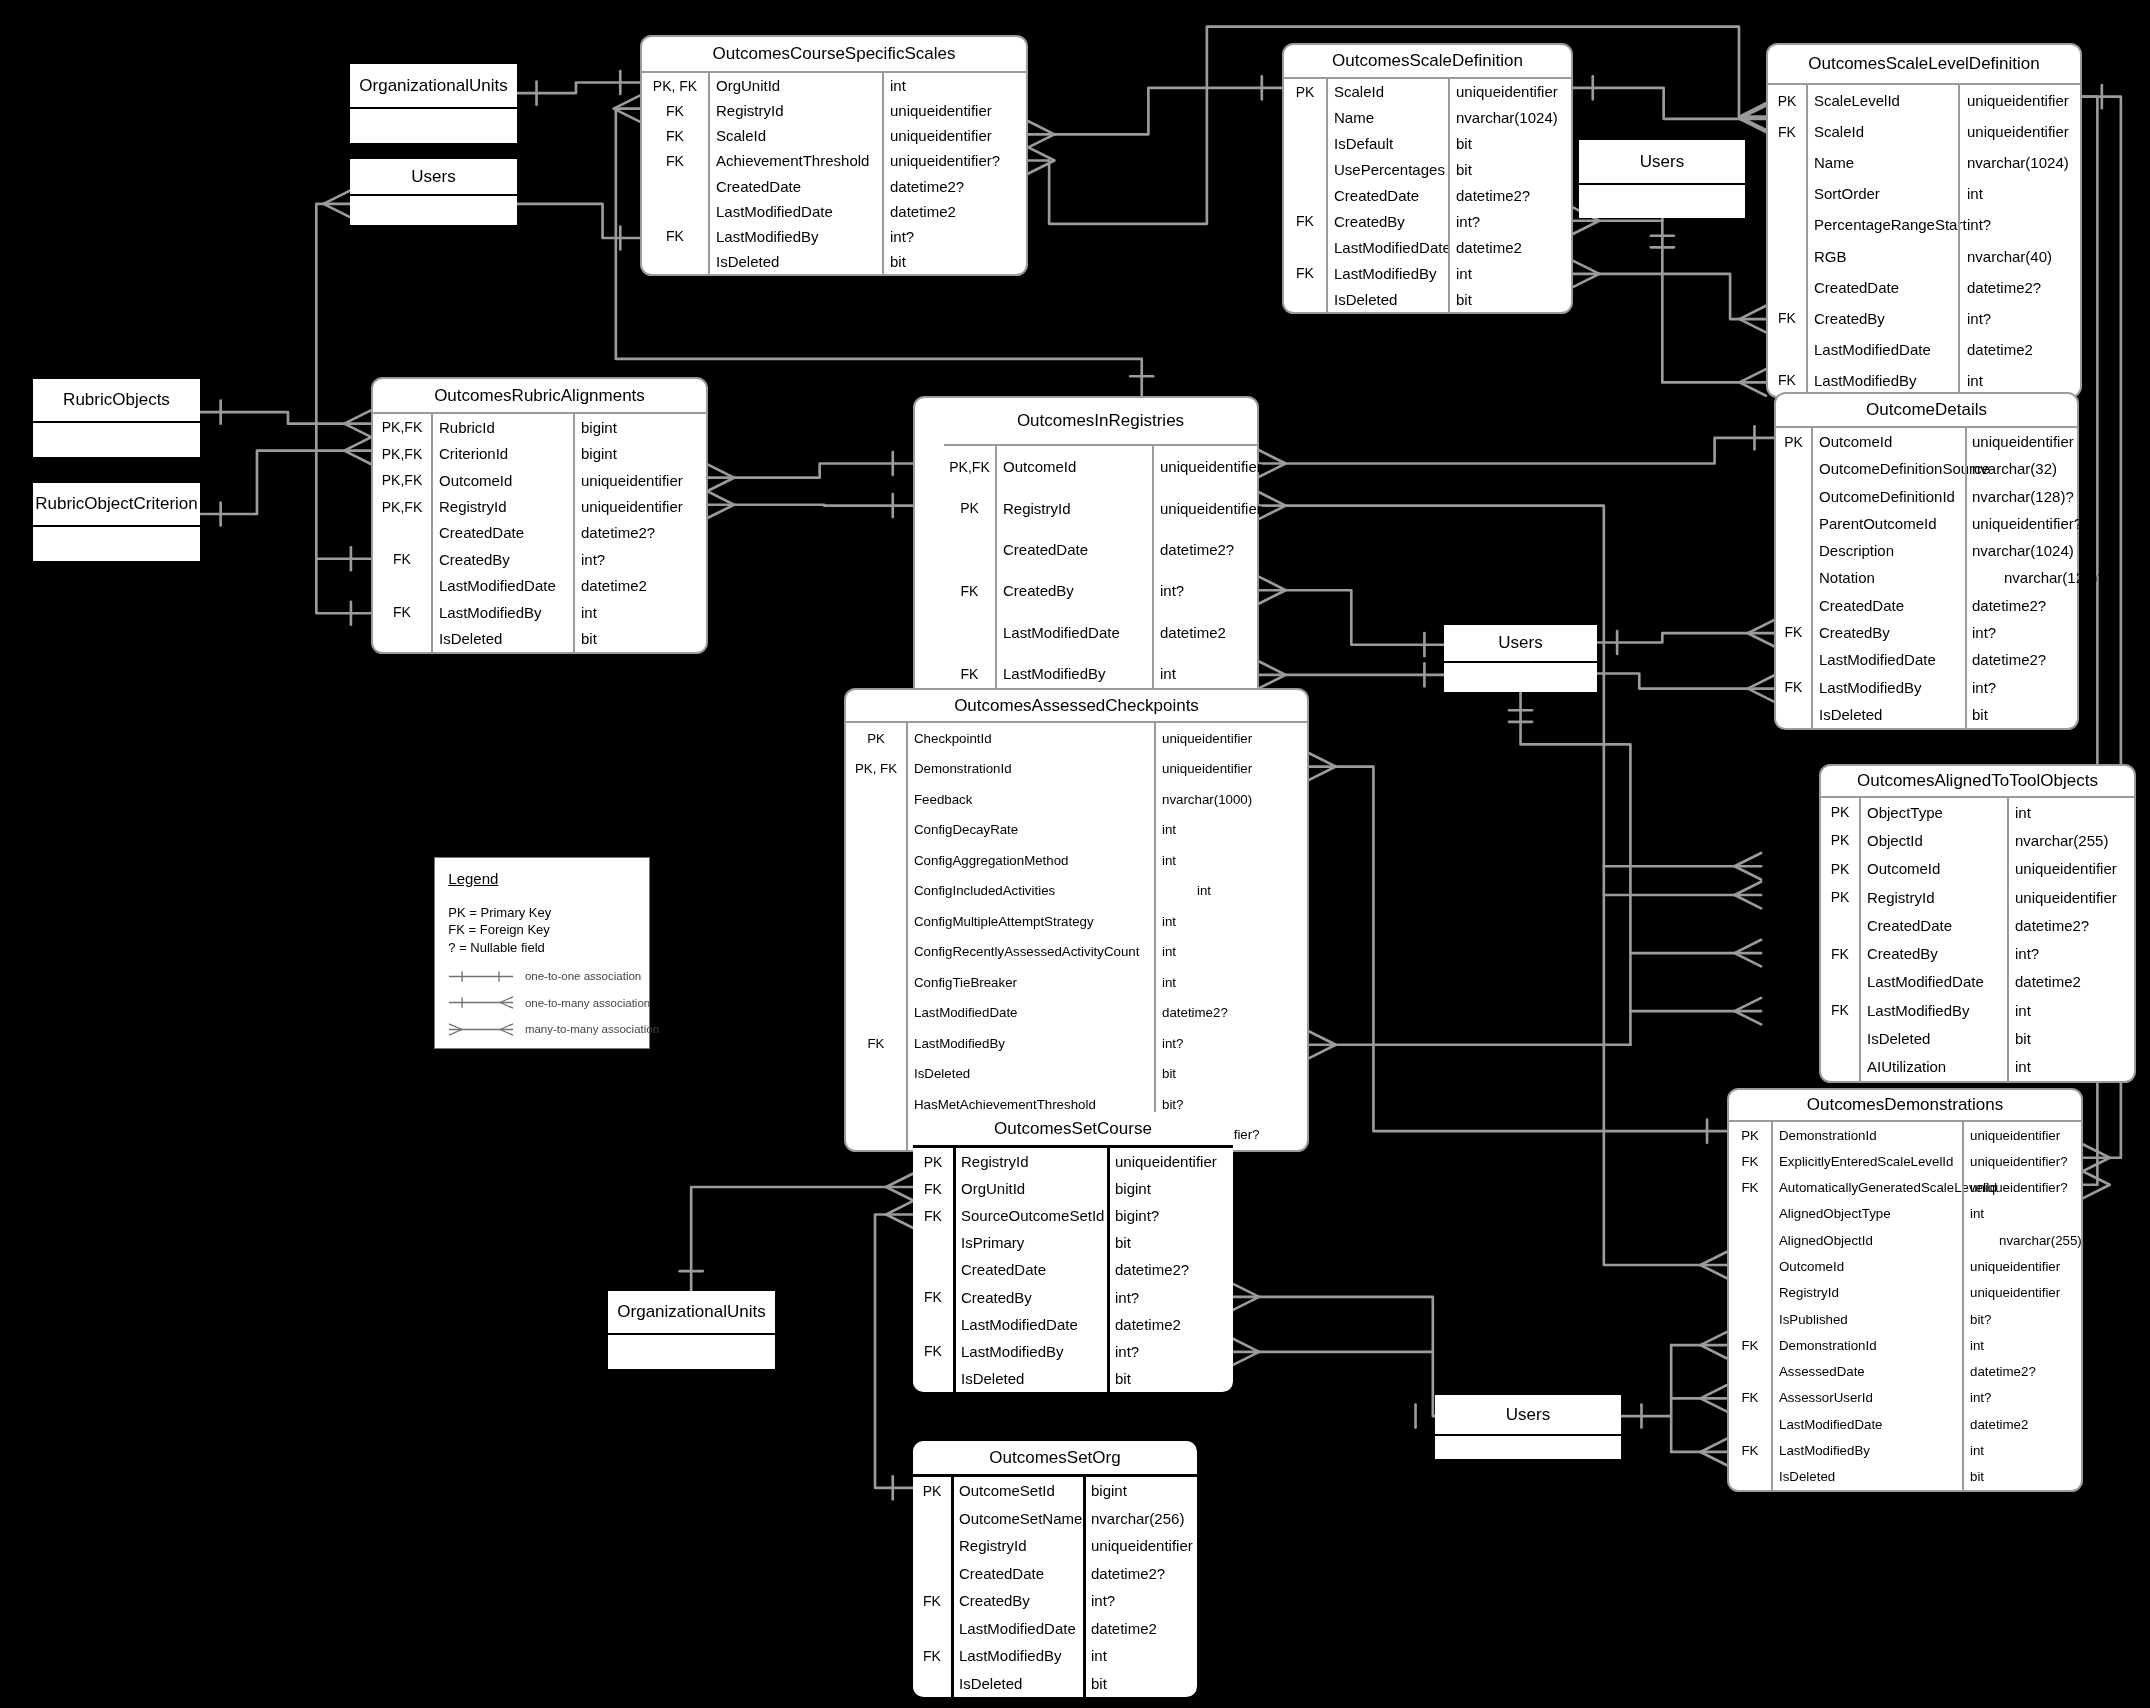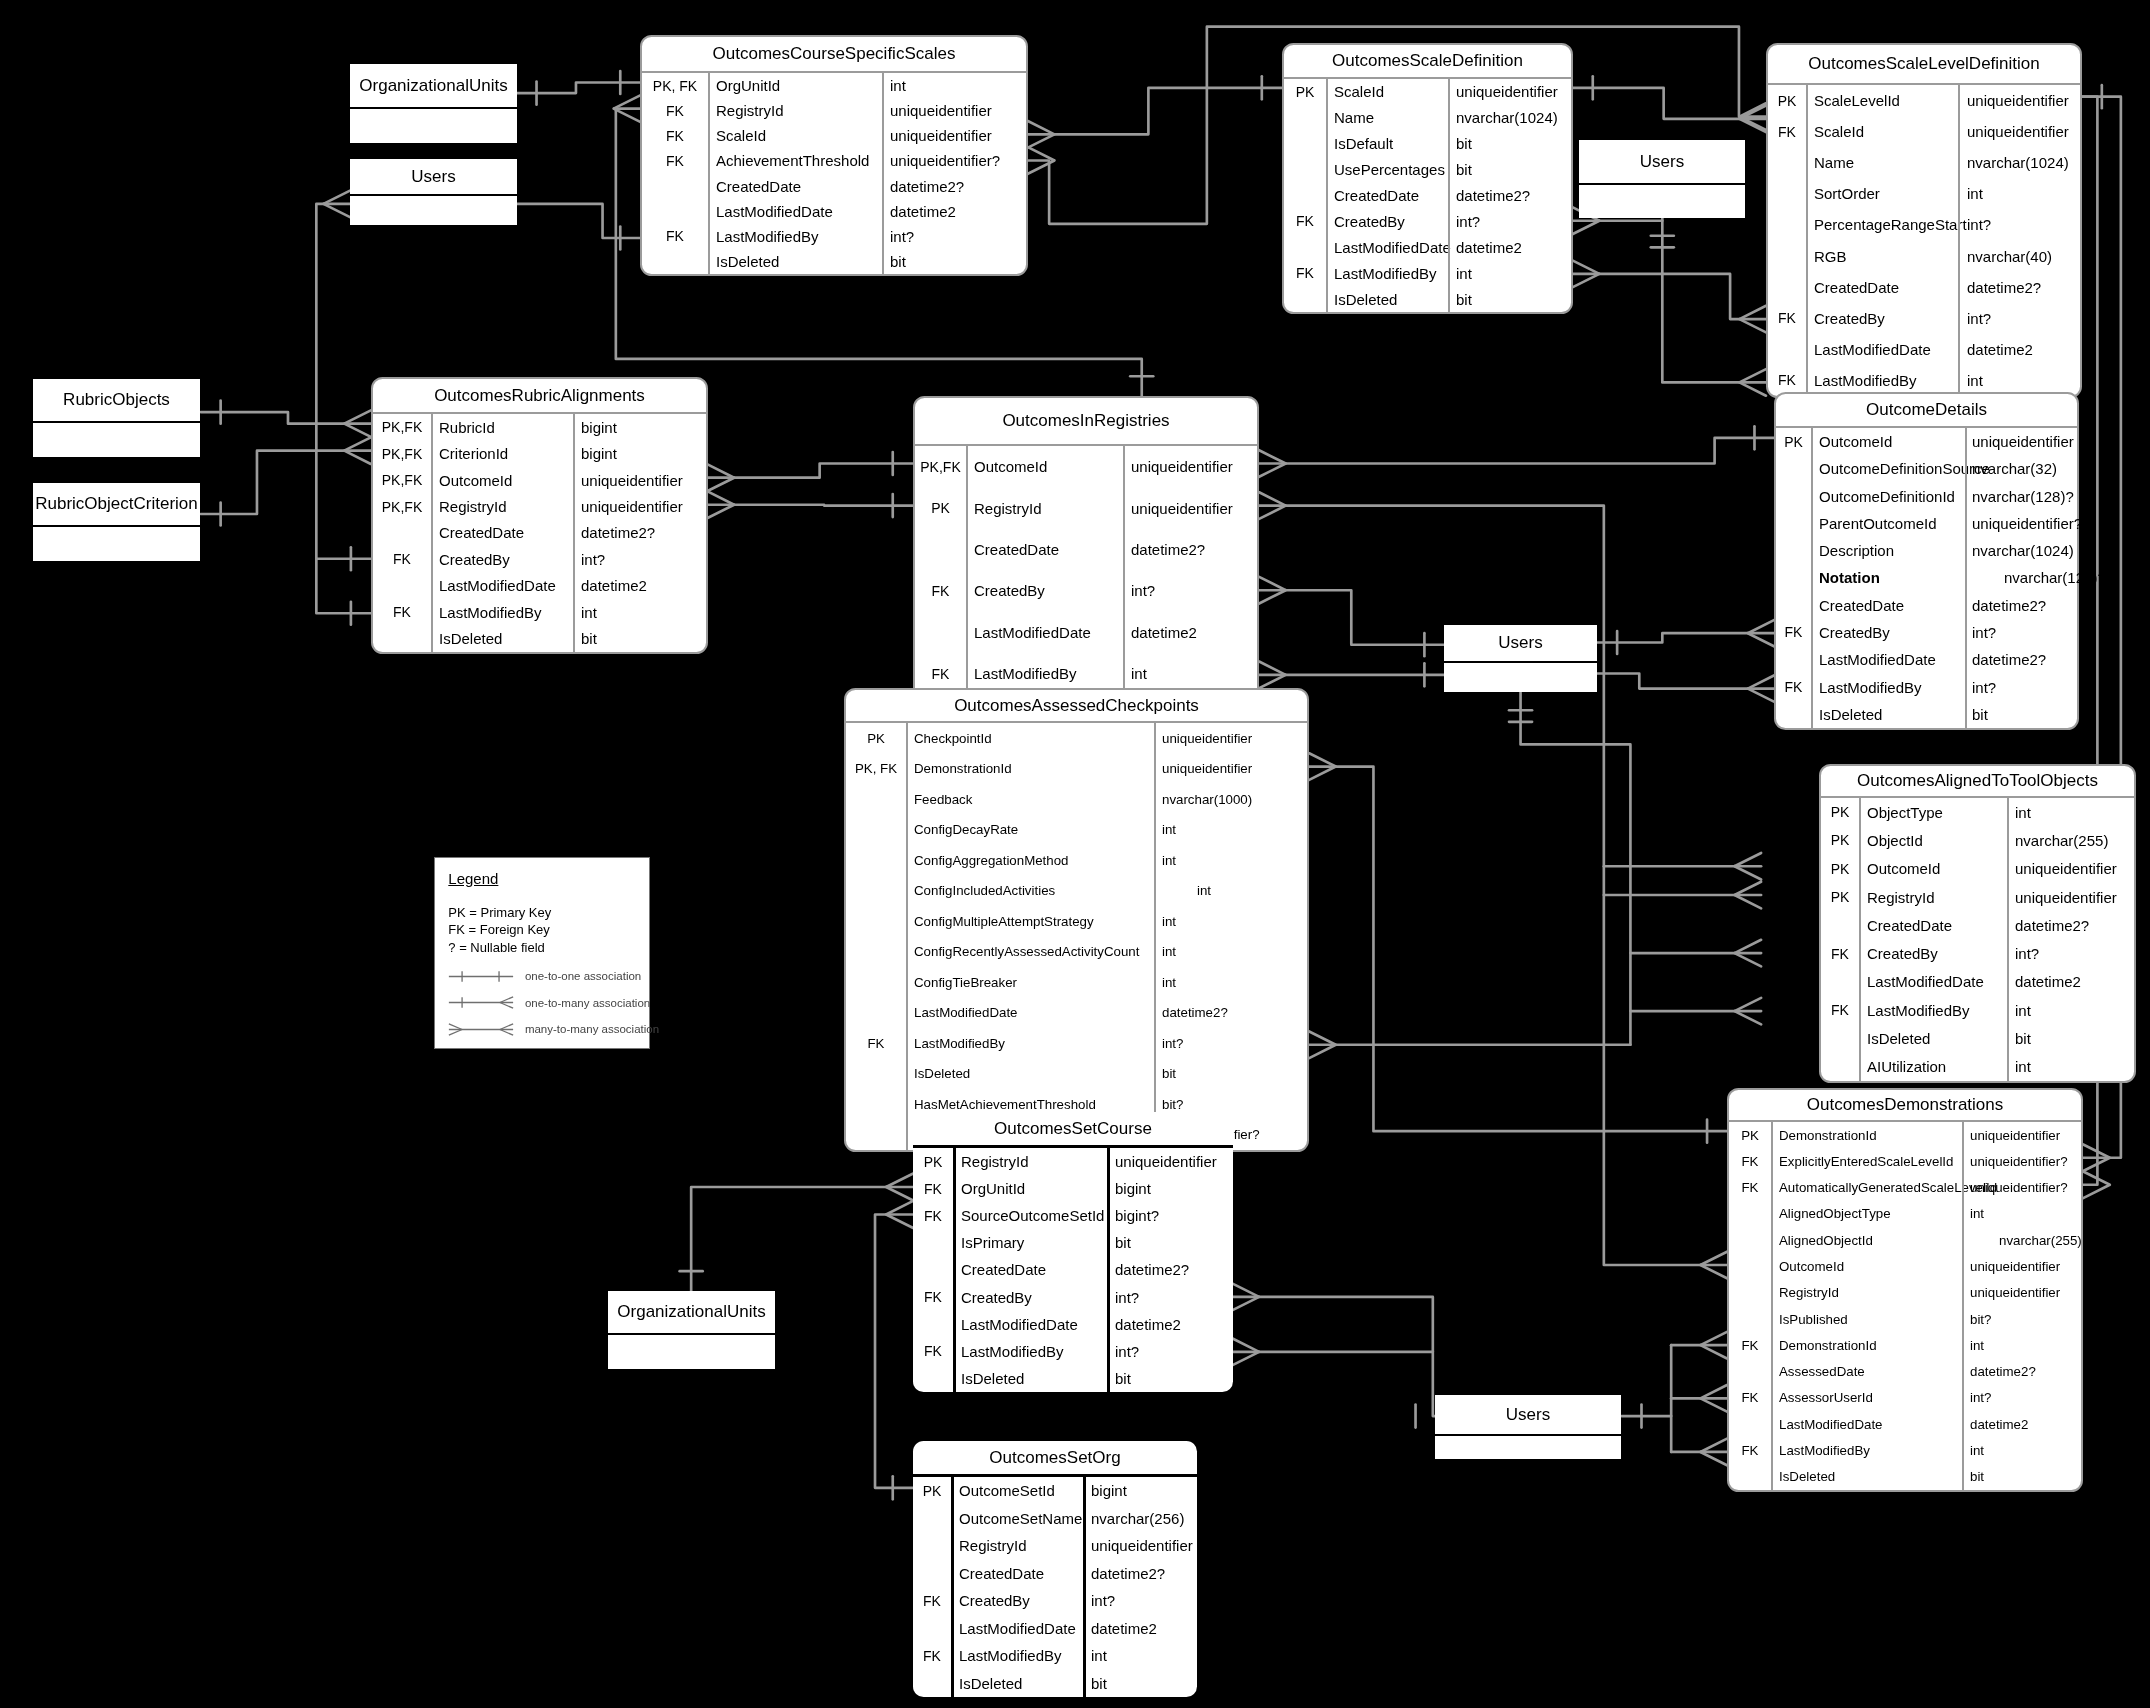--- a/index.html
+++ b/index.html
@@ -365,21 +365,21 @@
             <div class="cell fld" style="width: 142px;">LastModifiedBy</div>
             <div class="cell typ">int</div>
           </div>
           <div class="tbl-row">
             <div class="cell key" style="width: 58px;"></div>
             <div class="cell fld" style="width: 142px;">IsDeleted</div>
             <div class="cell typ">bit</div>
           </div>
         </div>
       </div>
-      <div class="tbl grey" style="left: 913px; top: 396px; width: 346px; height: 342px;">
+      <div class="tbl grey" style="left: 913px; top: 396px; width: 346px; height: 342px; padding-left: 29px;">
         <div class="tbl-title" style="height: 46px;">OutcomesInRegistries</div>
         <div class="tbl-rows">
           <div class="colsep" style="left: 51px;"></div>
           <div class="colsep" style="left: 208px;"></div>
           <div class="tbl-row">
             <div class="cell key" style="width: 51px;">PK,FK</div>
             <div class="cell fld" style="width: 157px;">OutcomeId</div>
             <div class="cell typ">uniqueidentifier</div>
           </div>
           <div class="tbl-row">
@@ -439,21 +439,21 @@
             <div class="cell fld" style="width: 153px;">ParentOutcomeId</div>
             <div class="cell typ">uniqueidentifier?</div>
           </div>
           <div class="tbl-row">
             <div class="cell key" style="width: 35px;"></div>
             <div class="cell fld" style="width: 153px;">Description</div>
             <div class="cell typ">nvarchar(1024)</div>
           </div>
           <div class="tbl-row">
             <div class="cell key" style="width: 35px;"></div>
-            <div class="cell fld" style="width: 185px; font-weight: bold;">Notation</div>
+            <div class="cell fld" style="width: 185px;">Notation</div>
             <div class="cell typ">nvarchar(128)?</div>
           </div>
           <div class="tbl-row">
             <div class="cell key" style="width: 35px;"></div>
             <div class="cell fld" style="width: 153px;">CreatedDate</div>
             <div class="cell typ">datetime2?</div>
           </div>
           <div class="tbl-row">
             <div class="cell key" style="width: 35px;">FK</div>
             <div class="cell fld" style="width: 153px;">CreatedBy</div>

